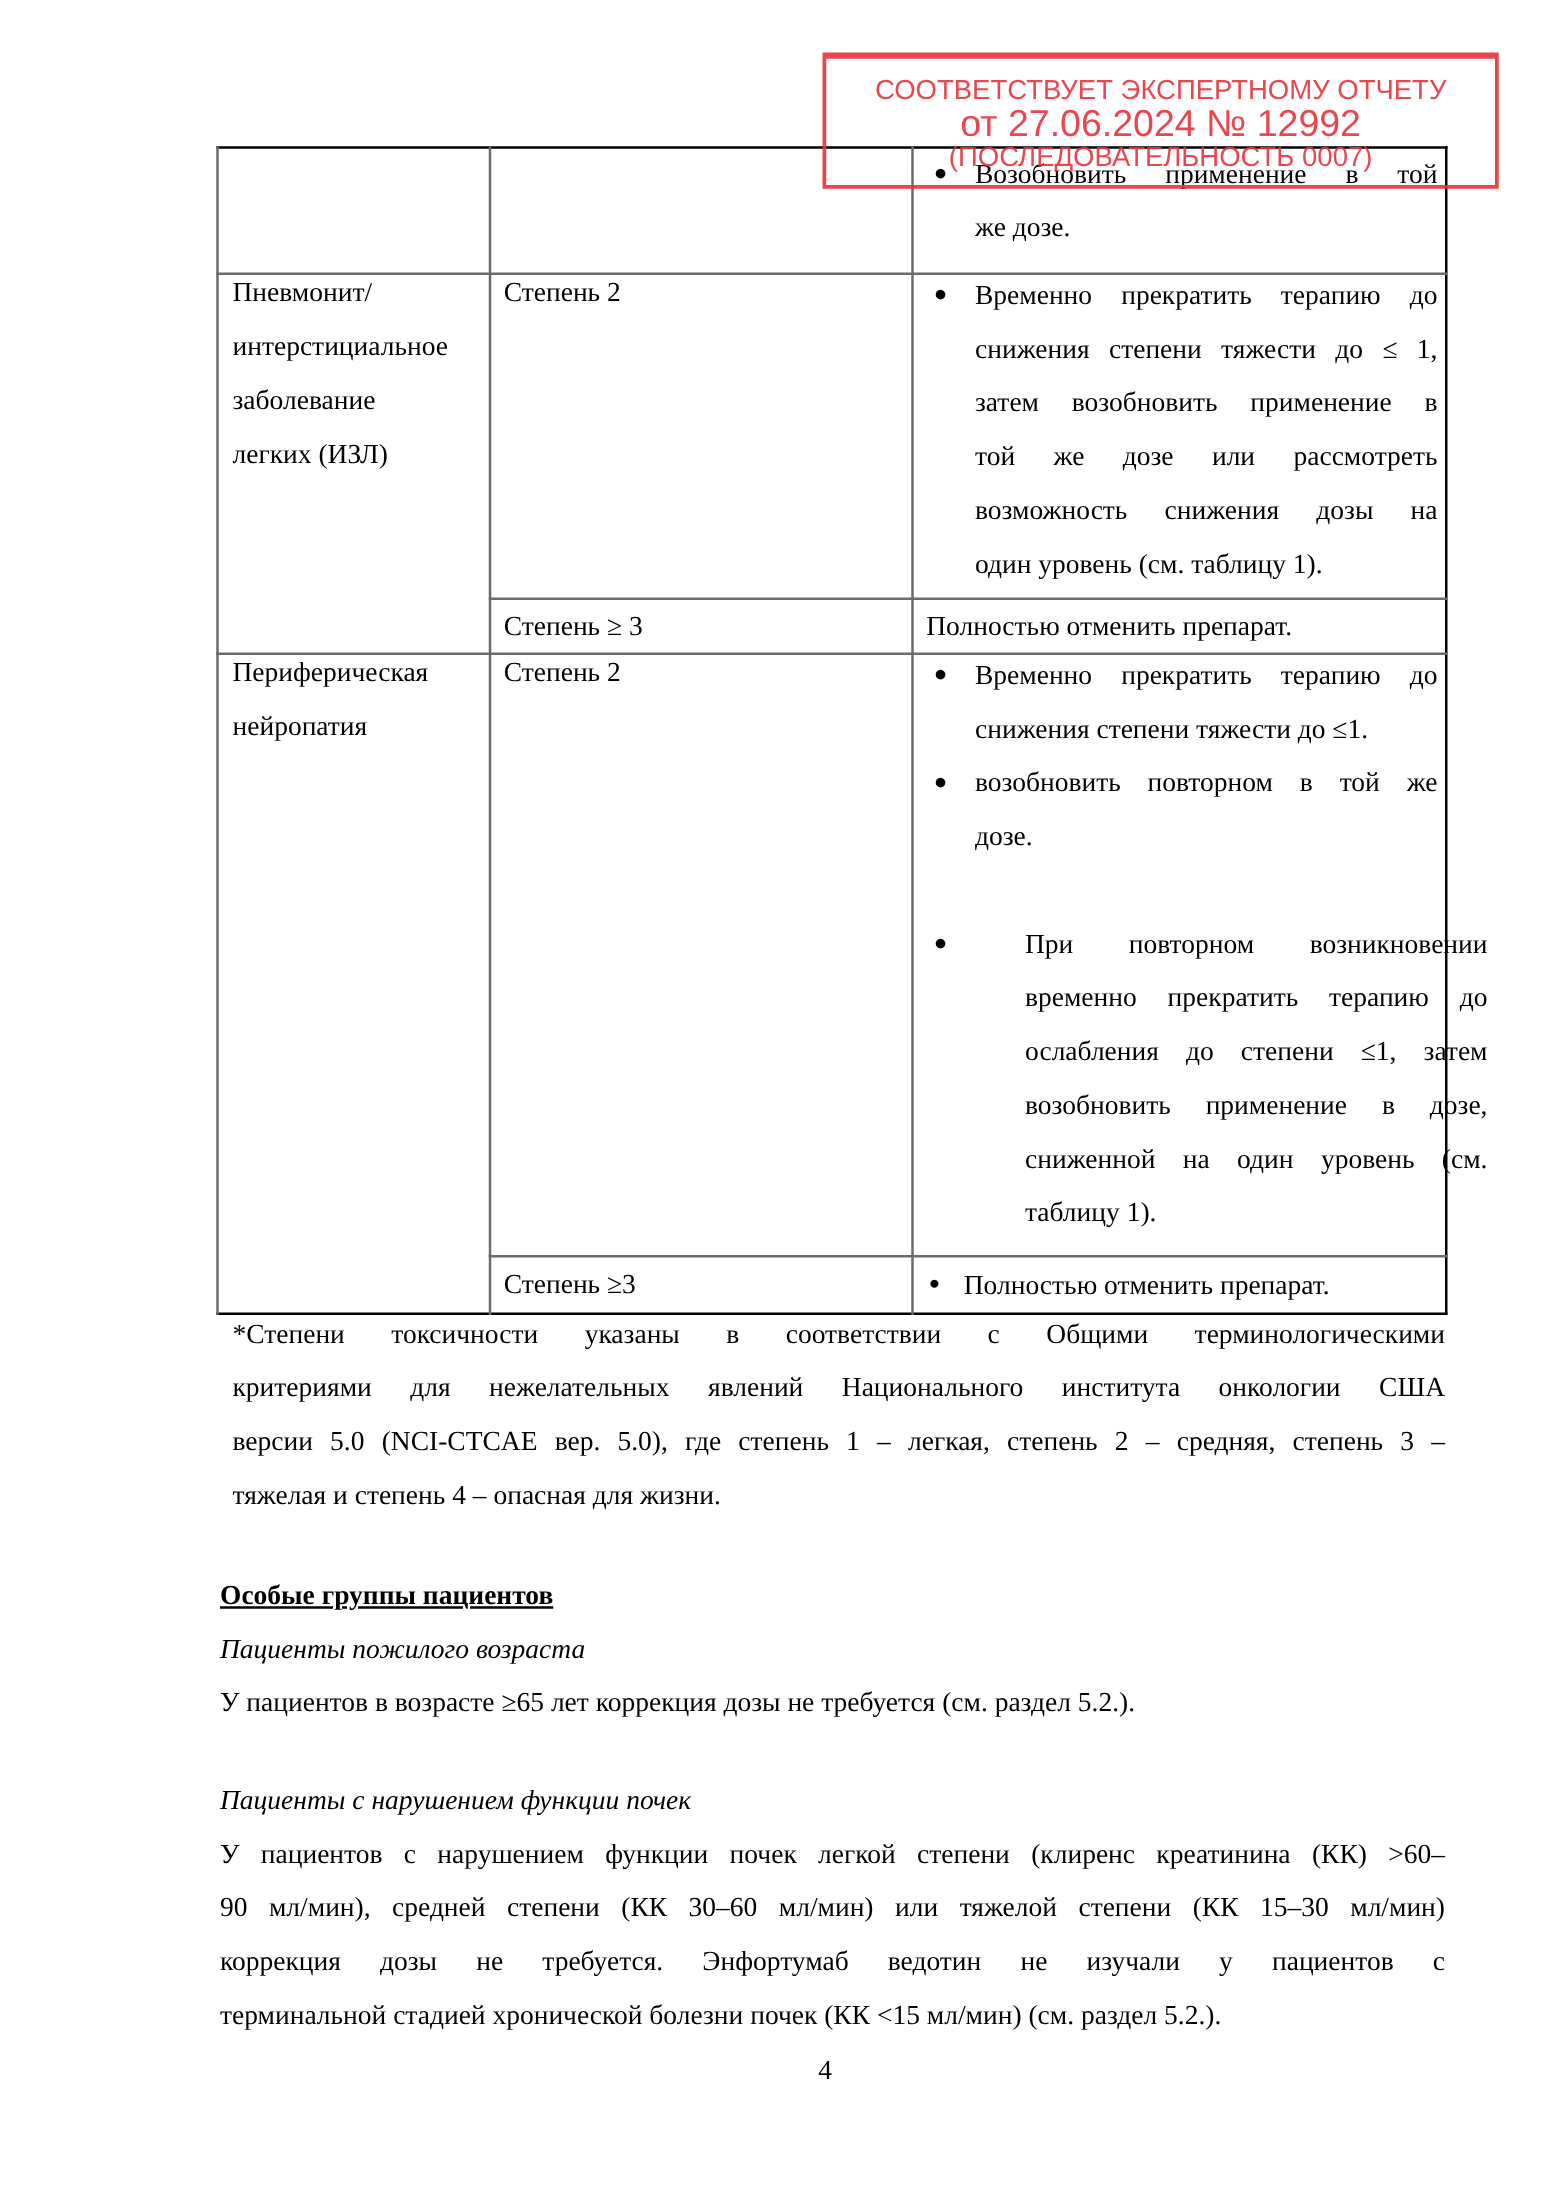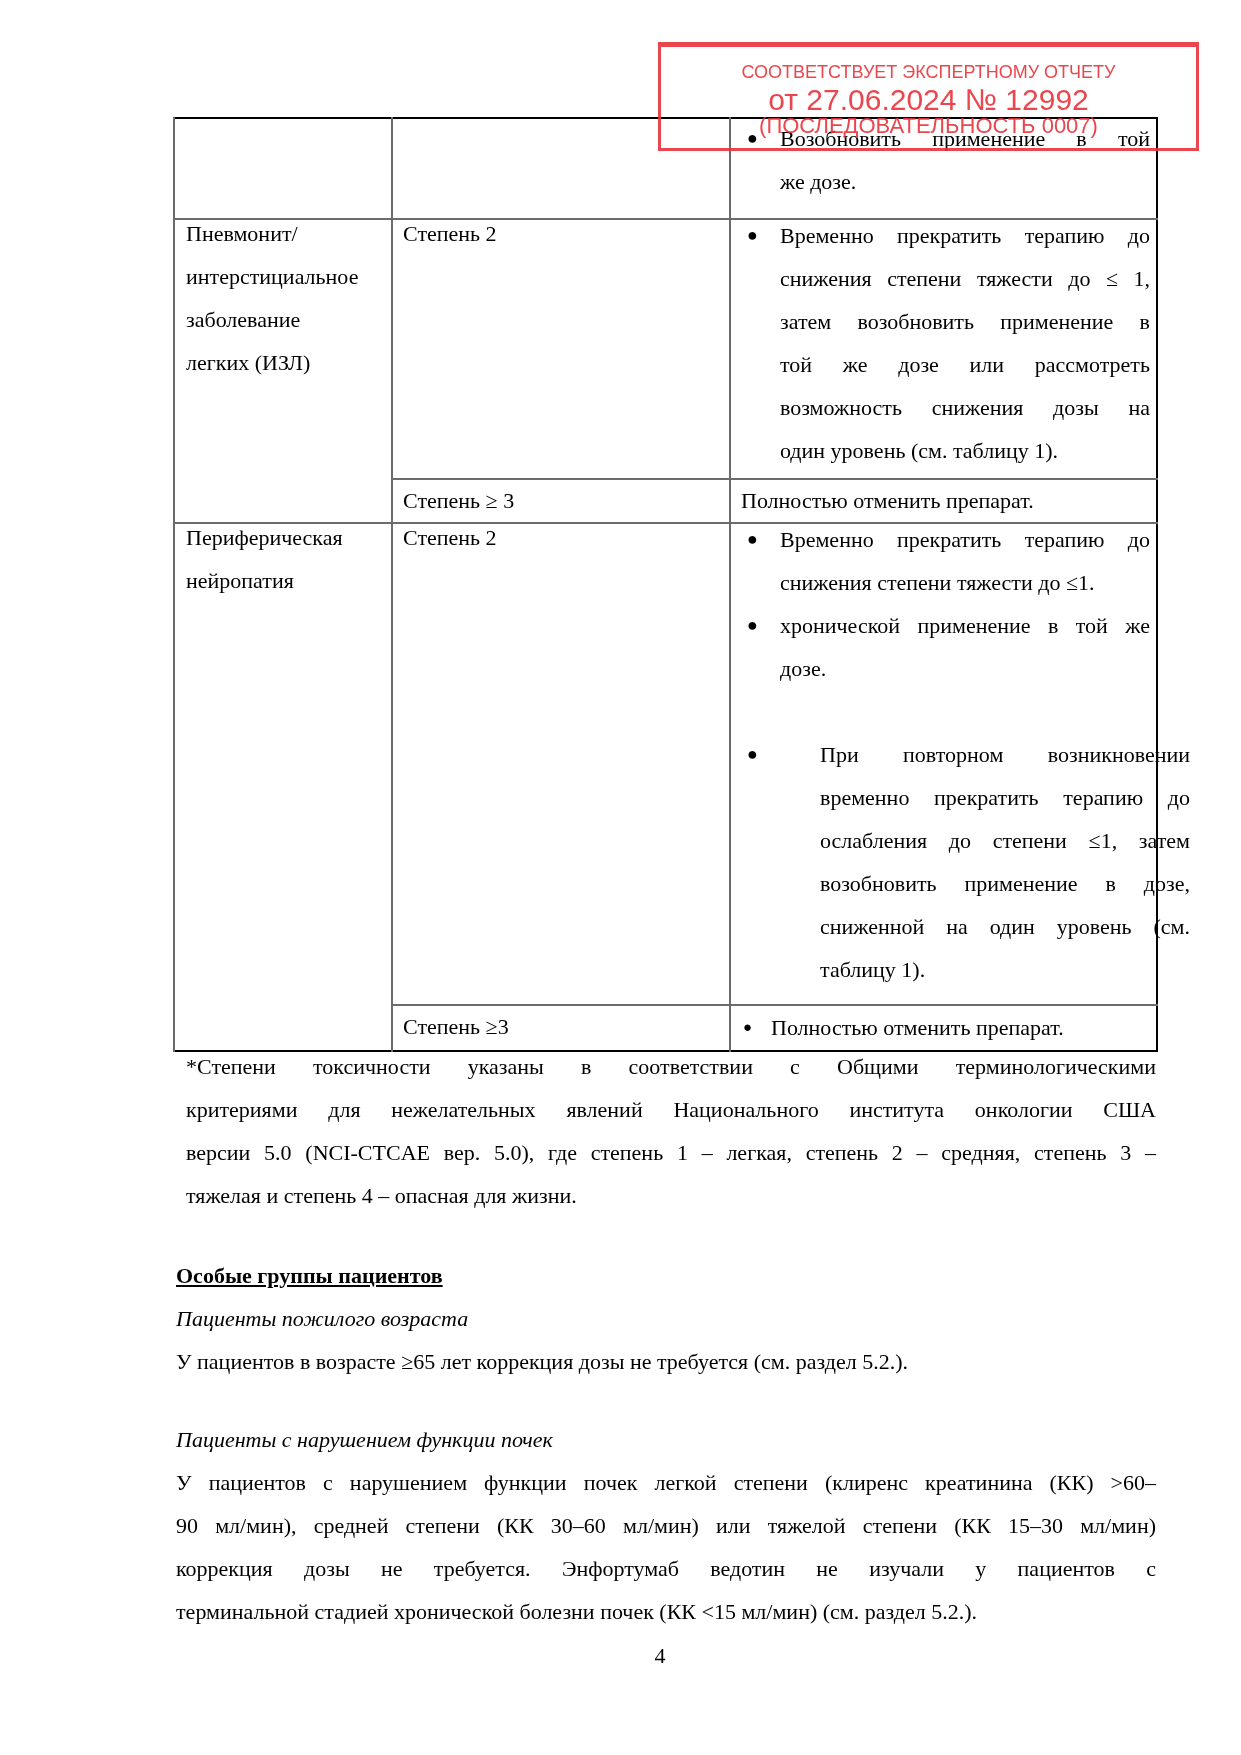--- a/index.html
+++ b/index.html
@@ -24,21 +24,21 @@
   .para { position:absolute; left:176px; width:980px; font-size:22px; line-height:43px; }
   .para .ln { display:block; height:43px; white-space:nowrap; }
   .para .ln.j { text-align:justify; text-align-last:justify; white-space:normal; }
   .underline { text-decoration:underline;font-weight:bold; }
   .italic { font-style:italic; }
 
   .stamp { position:absolute; left:658px; top:42px; width:535px; height:101px;
            border:3px solid #e8323a; border-top-width:5px; box-sizing:content-box;
            font-family:"Liberation Sans", "DejaVu Sans", sans-serif; color:#e8323a;
            text-align:center; opacity:0.9; }
-  .stamp .s1 { position:absolute; left:0; right:0; top:12px; font-size:18px; line-height:26px; letter-spacing:0px; }
+  .stamp .s1 { position:absolute; left:0; right:0; top:12px; font-size:22px; line-height:26px; letter-spacing:0px; }
   .stamp .s2 { position:absolute; left:0; right:0; top:40px; font-size:30px; line-height:26px; }
   .stamp .s3 { position:absolute; left:0; right:0; top:66px; font-size:22px; line-height:26px; }
 
   .page-num { position:absolute; left:0; width:1320px; top:1636px; text-align:center; font-size:22px; line-height:40px; }
 </style>
 </head>
 <body>
 
 <div class="page">
 
@@ -95,21 +95,21 @@
       <div class="cell-text" style="left:403px; top:516px;">Степень 2</div>
 
       <span class="bullet-dot" style="left:747px; top:518px;">●</span>
       <div class="bullet-item" style="top:518px;">
         <div class="justify">Временно прекратить терапию до</div>
         <div class="nj">снижения степени тяжести до ≤1.</div>
       </div>
 
       <span class="bullet-dot" style="left:747px; top:604px;">●</span>
       <div class="bullet-item" style="top:604px;">
-        <div class="justify">хронической применение в той же</div>
+        <div class="justify">возобновить повторном в той же</div>
         <div class="nj">дозе.</div>
       </div>
 
       <span class="bullet-dot" style="left:747px; top:733px;">●</span>
       <div class="bullet-item" style="top:733px;margin-left:40px;">
         <div class="justify">При повторном возникновении</div>
         <div class="justify">временно прекратить терапию до</div>
         <div class="justify">ослабления до степени ≤1, затем</div>
         <div class="justify">возобновить применение в дозе,</div>
         <div class="justify">сниженной на один уровень (см.</div>

